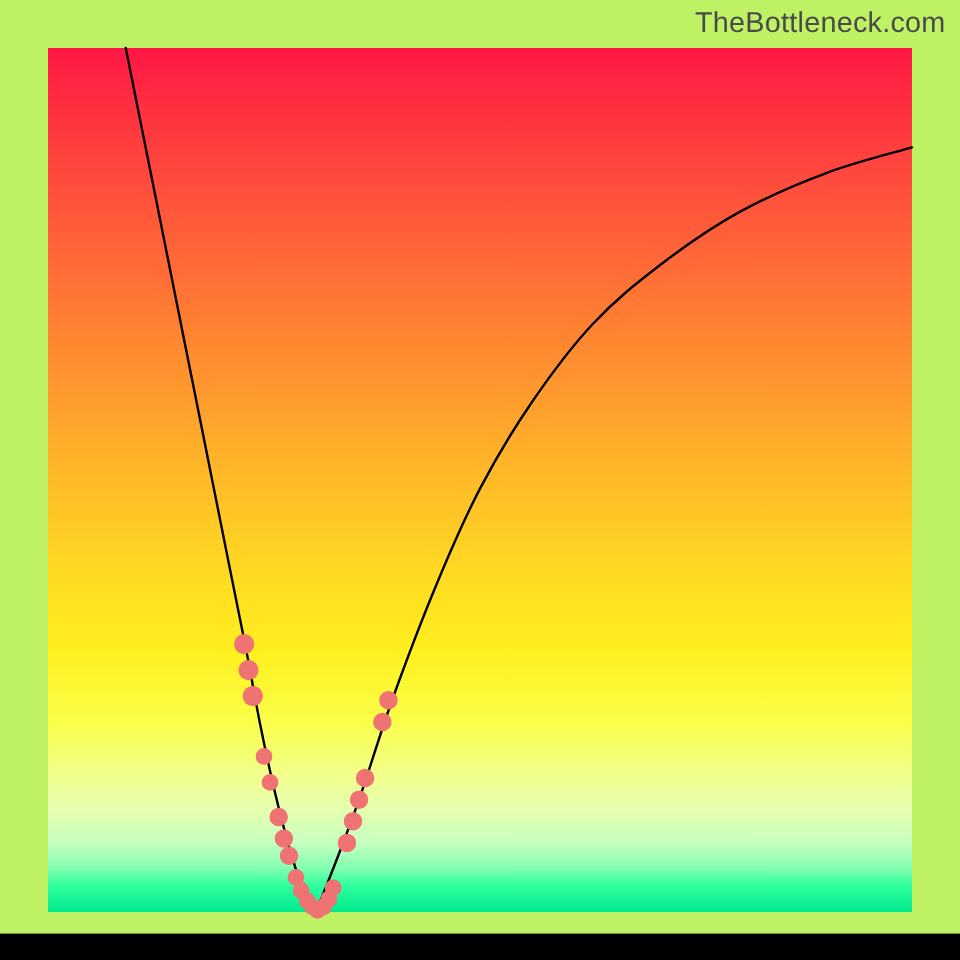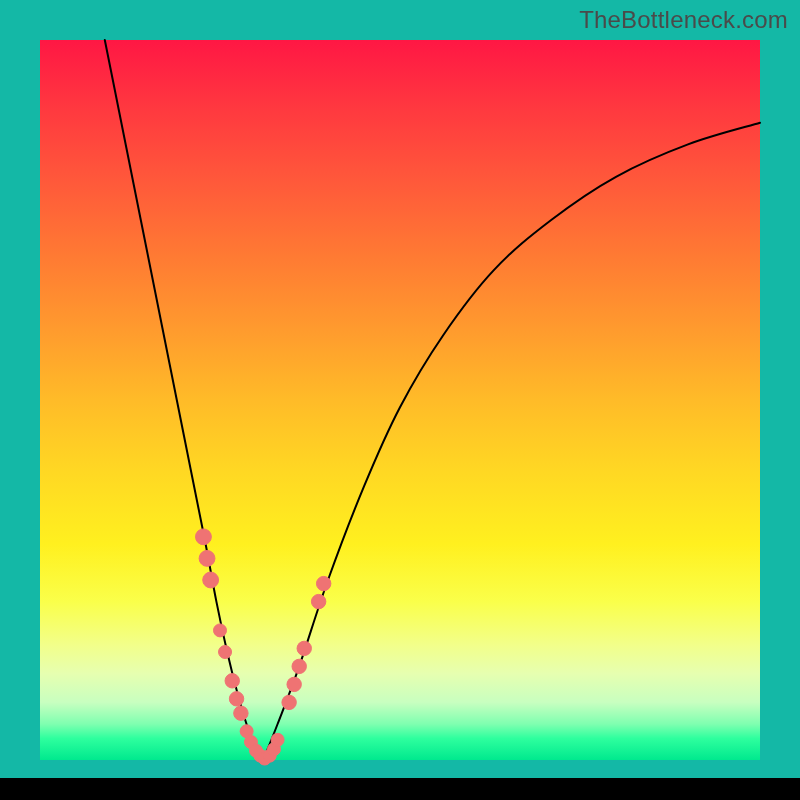--- a/index.html
+++ b/index.html
@@ -8,21 +8,21 @@
     width: 800px;
     height: 800px;
     overflow: hidden;
     background: #000;
     font-family: Arial, Helvetica, sans-serif;
   }
   .frame {
     position: relative;
     width: 800px;
     height: 778px;
-    background: #14b8a6;
+    background: #bef264;
   }
   .plot-area {
     position: absolute;
     left: 40px;
     top: 40px;
     width: 720px;
     height: 720px;
     background: linear-gradient(
       to bottom,
       #ff1744 0%,

